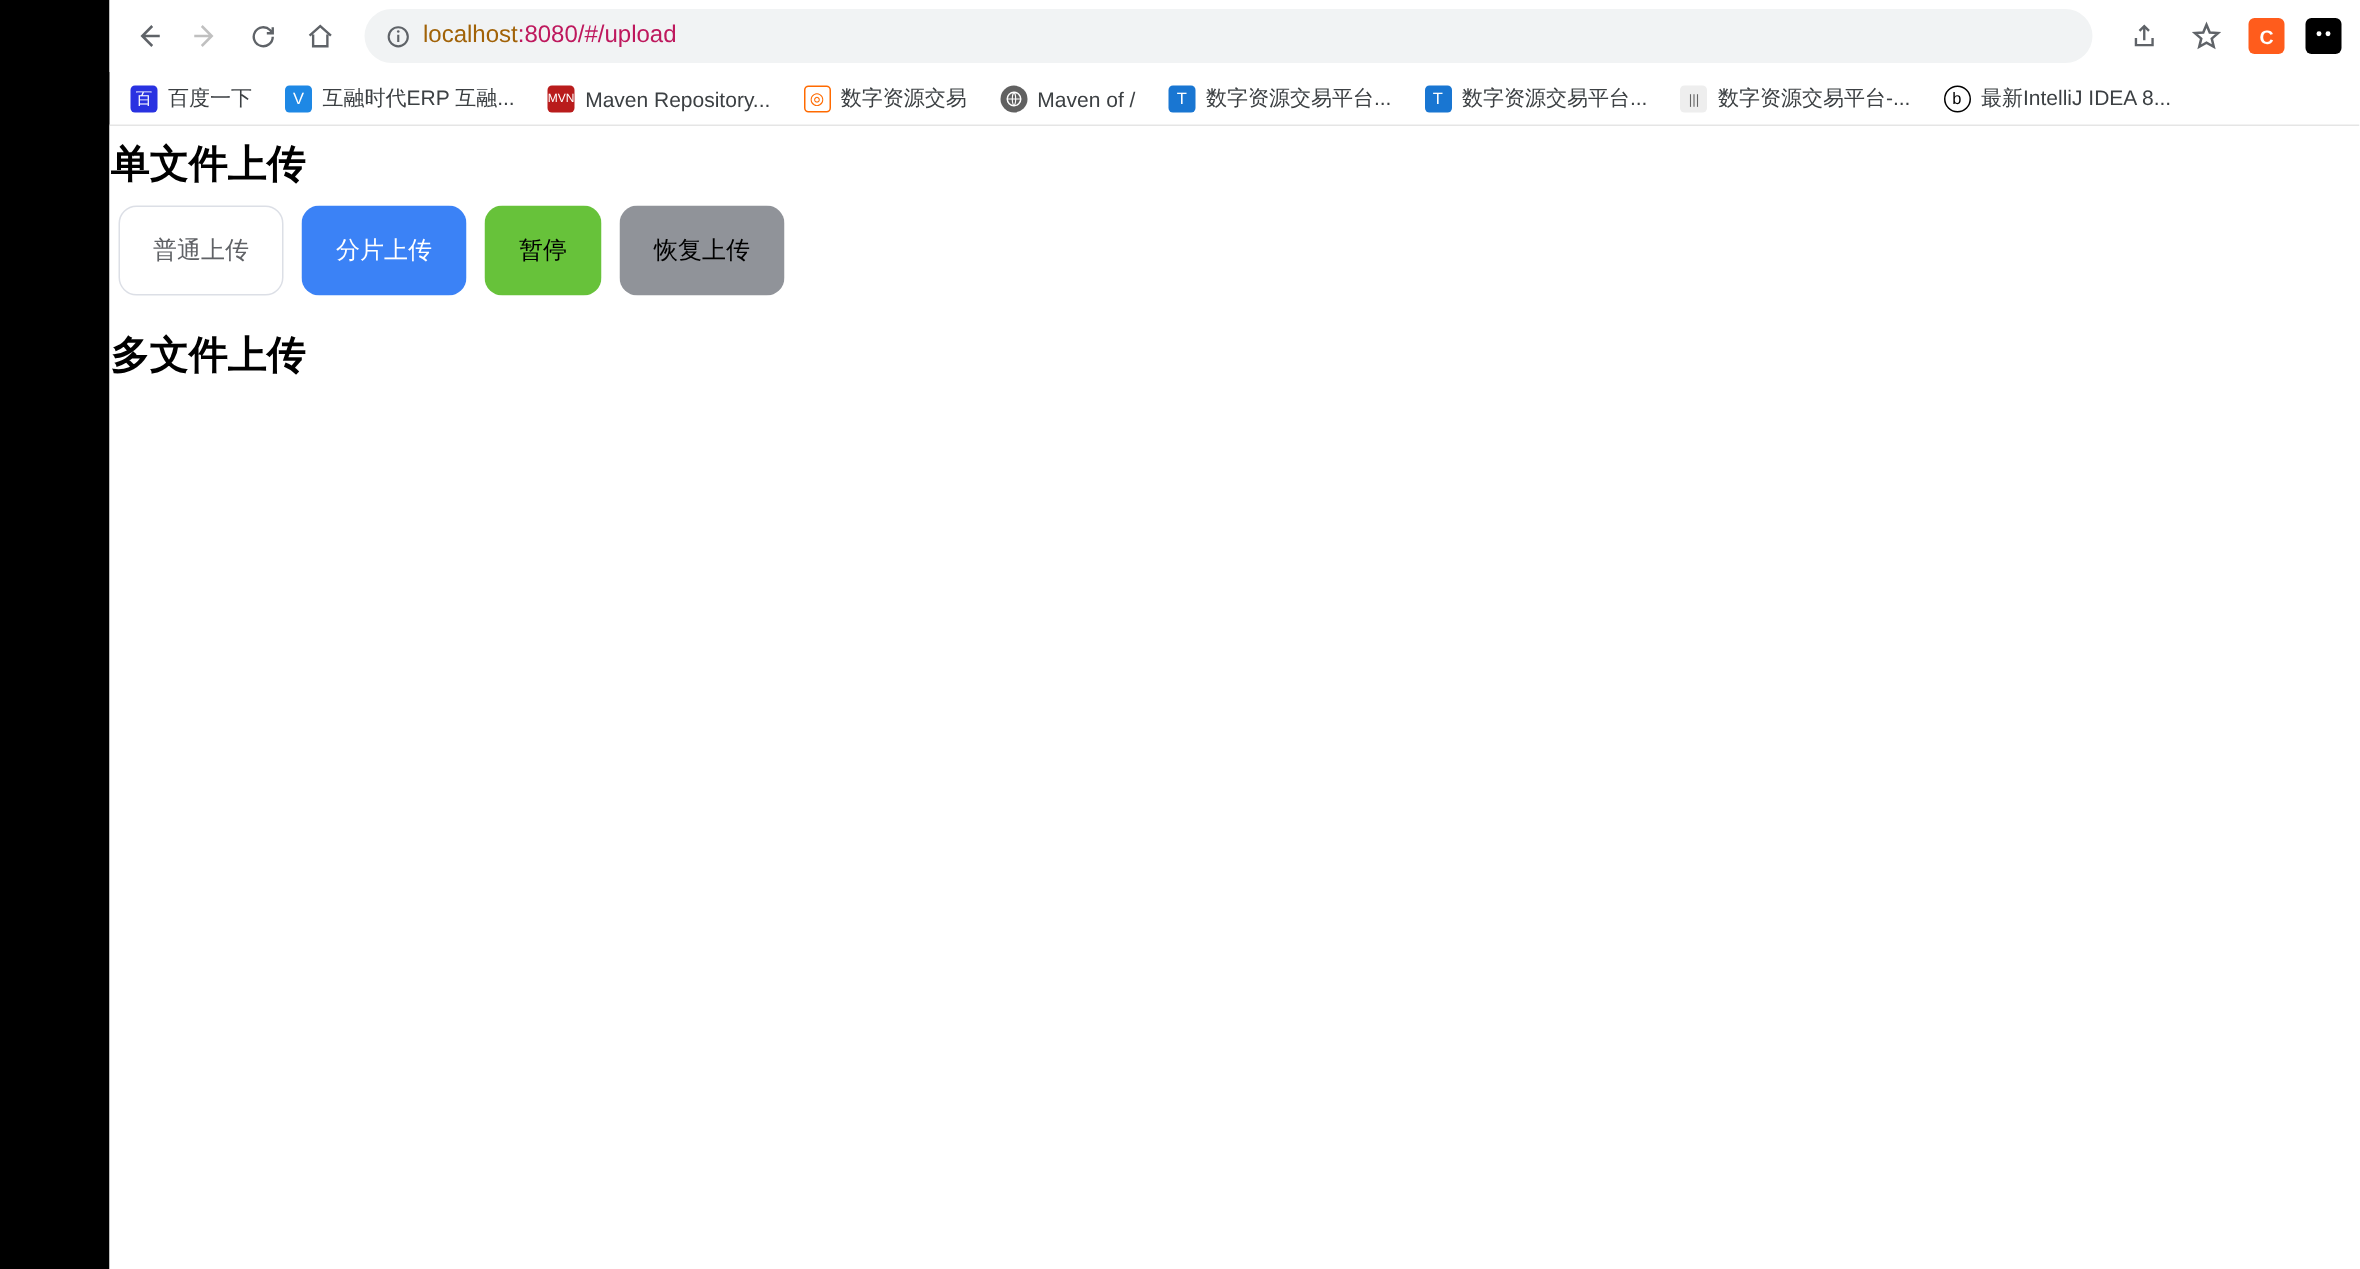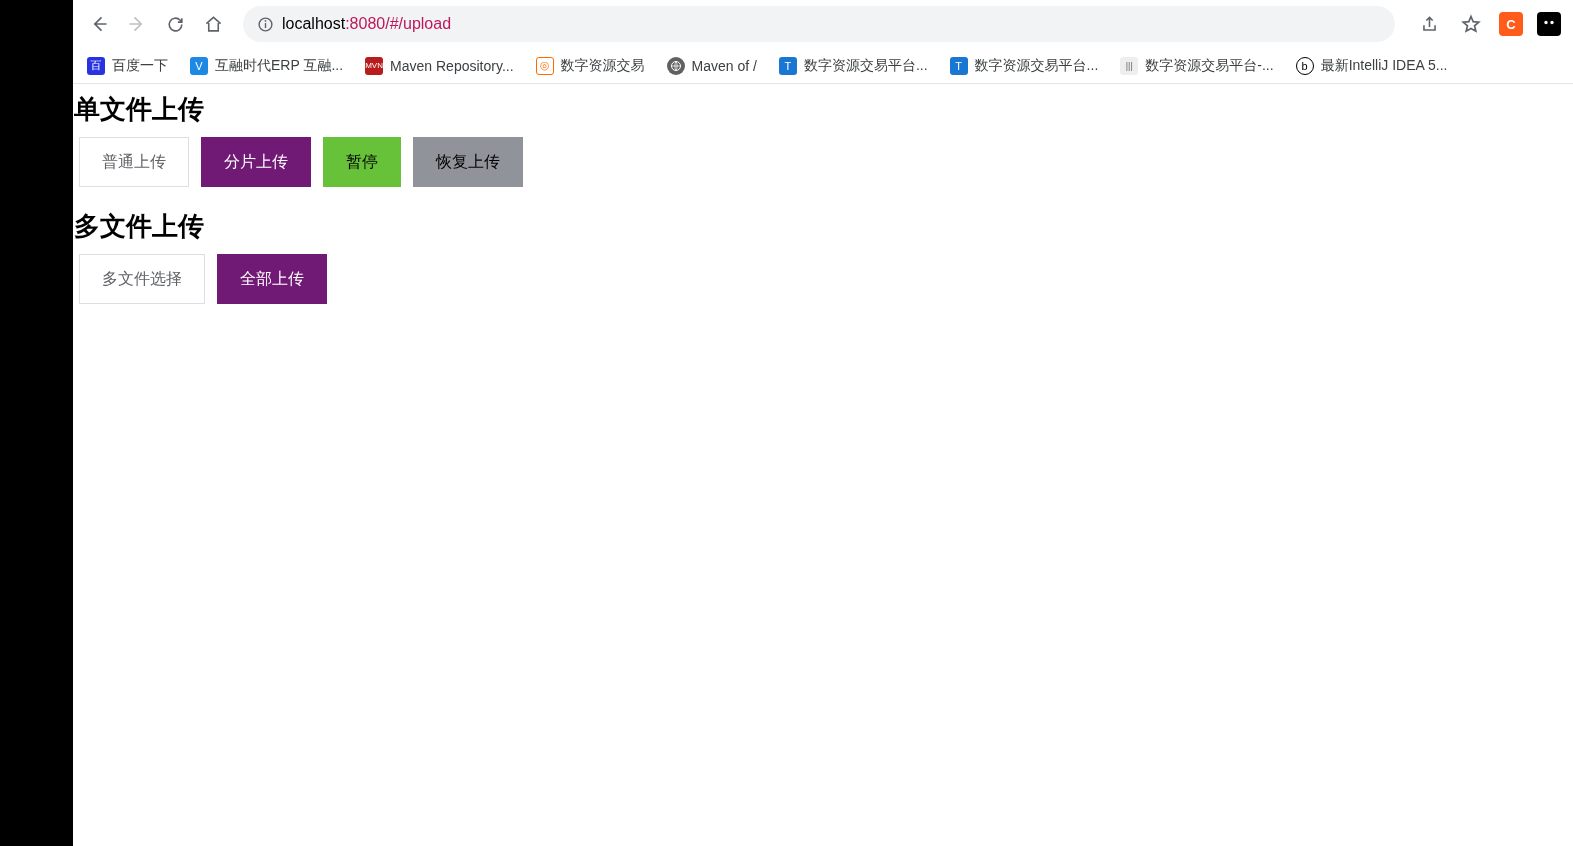--- a/index.html
+++ b/index.html
@@ -51,21 +51,21 @@
       display: flex;
       align-items: center;
       padding: 0 14px;
       gap: 8px;
       color: #5f6368;
       font-size: 16px;
       margin-left: 6px;
       margin-right: 10px;
     }
     .addr-text { color: #202124; }
-    .addr-text .host { color: #000000; }
+    .addr-text .host { color: #a16207; }
     .addr-text .port-path { color: #be185d; }
     .toolbar-right {
       display: flex;
       align-items: center;
       gap: 14px;
     }
     .ext-sq {
       width: 24px;
       height: 24px;
       border-radius: 4px;
@@ -123,38 +123,38 @@
       margin: 4px 0 10px 0;
       padding-left: 1px;
     }
     .btn-row {
       display: flex;
       gap: 12px;
       padding-left: 6px;
       margin-bottom: 22px;
     }
     .btn {
-      height: 50px;
+      height: 60px;
       padding: 0 22px;
-      border-radius: 0;
+      border-radius: 12px;
       font-size: 16px;
       display: inline-flex;
       align-items: center;
       justify-content: center;
       cursor: pointer;
       border: 1px solid transparent;
       user-select: none;
     }
     .btn-default {
       background: #fff;
       border-color: #dcdfe6;
       color: #606266;
     }
     .btn-primary {
-      background: #701a75;
+      background: #3b82f6;
       color: #fff;
     }
     .btn-success {
       background: #67c23a;
       color: #000000;
     }
     .btn-info {
       background: #909399;
       color: #000000;
     }
@@ -267,33 +267,29 @@
       <span>数字资源交易平台...</span>
     </div>
     <div class="bm-item">
       <span class="bm-icon" style="background:#eee;color:#666;font-size:9px">|||</span>
       <span>数字资源交易平台-...</span>
     </div>
     <div class="bm-item">
       <span class="bm-icon" style="background:#fff;color:#000;border:1px solid #000;border-radius:50%">
           <span>b</span>
         </span>
-      <span>最新IntelliJ IDEA 5...</span>
+      <span>最新IntelliJ IDEA 8...</span>
     </div>
   </div>
 
   <div class="content">
     <h2 class="section">单文件上传</h2>
     <div class="btn-row">
       <div class="btn btn-default">普通上传</div>
       <div class="btn btn-primary">分片上传</div>
       <div class="btn btn-success">暂停</div>
       <div class="btn btn-info">恢复上传</div>
     </div>
 
     <h2 class="section">多文件上传</h2>
-    <div class="btn-row">
-      <div class="btn btn-default">多文件选择</div>
-      <div class="btn btn-primary">全部上传</div>
-    </div>
   </div>
 
 </div>
 
 </body></html>

